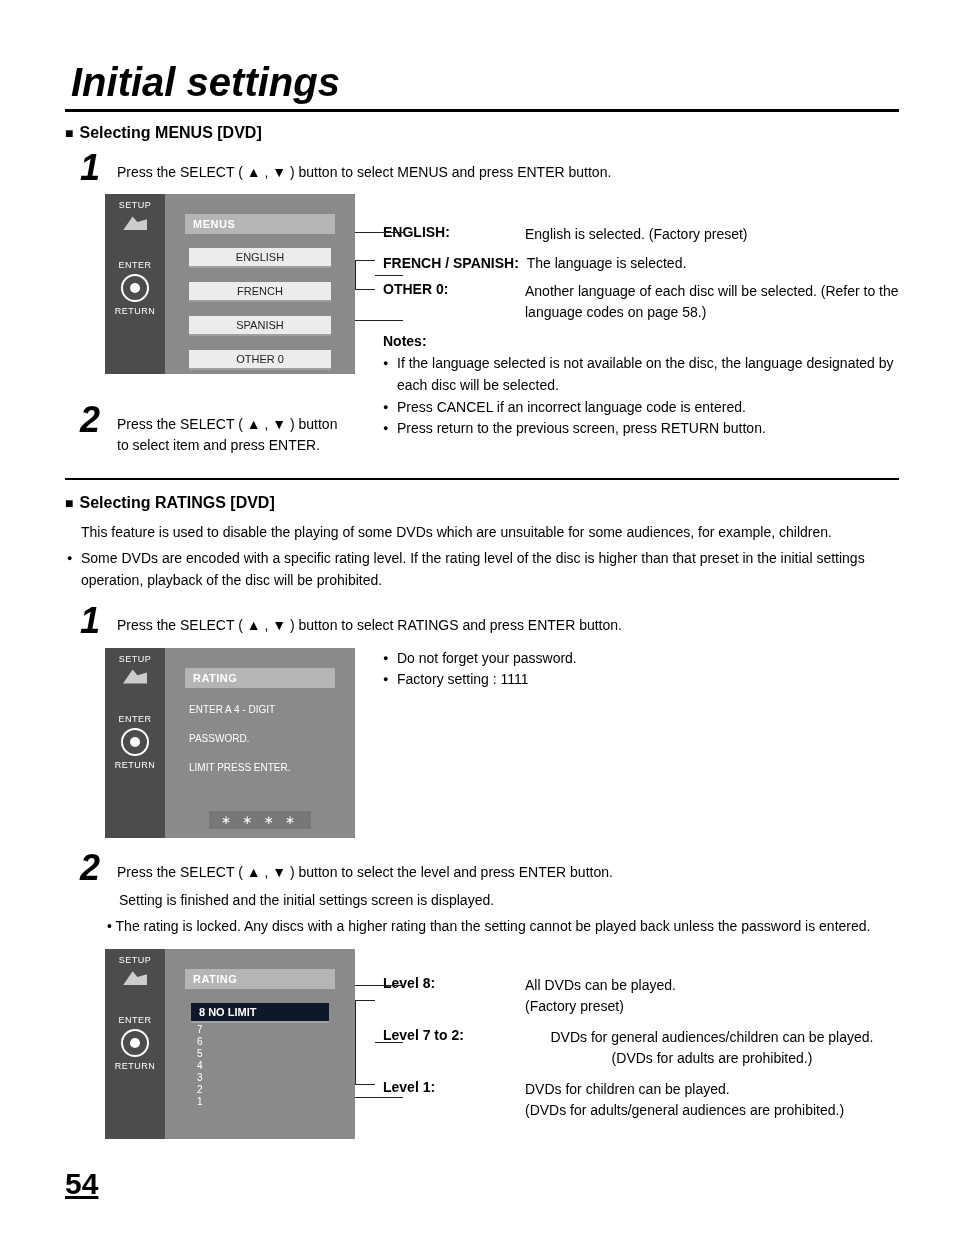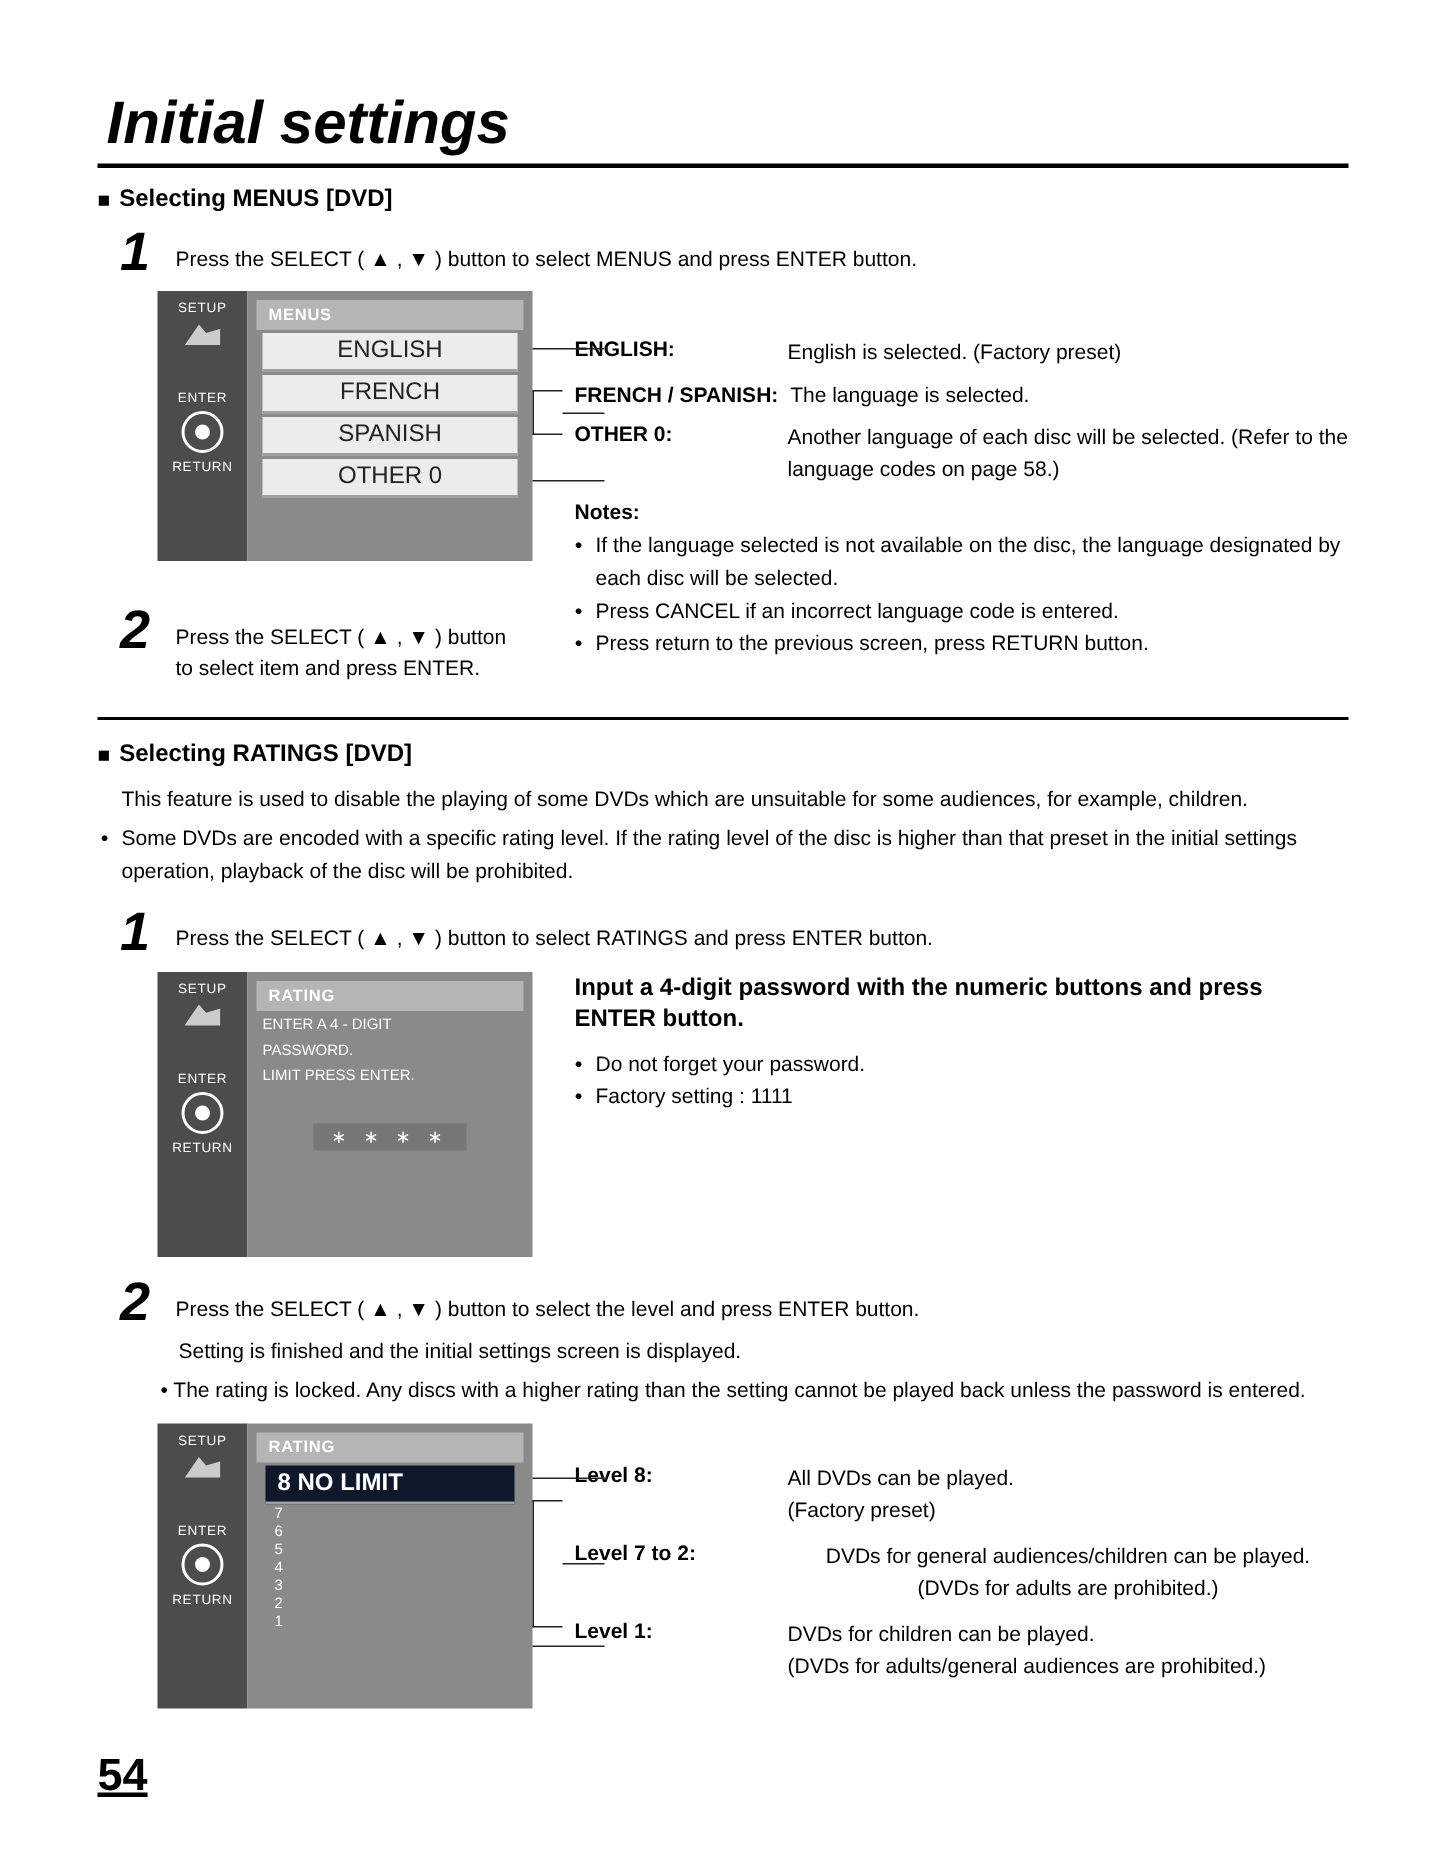--- a/index.html
+++ b/index.html
@@ -46,29 +46,29 @@
   .osd-left {
     width: 60px; background: #4c4c4c; color: #fff;
     display: flex; flex-direction: column; align-items: center;
     padding: 6px 2px; font-size: 9px; gap: 4px;
   }
   .osd-left .label { letter-spacing: 0.5px; }
   .osd-setup-icon { width: 24px; height: 14px; background: #ccc; clip-path: polygon(0 100%, 40% 0, 60% 40%, 100% 20%, 100% 100%); margin: 2px 0 26px 0;}
   .osd-enter-icon { width: 28px; height: 28px; border: 2px solid #fff; border-radius: 50%; display:flex;align-items:center;justify-content:center; position: relative;}
   .osd-enter-icon::before { content:""; width:10px;height:10px;background:#fff;border-radius:50%;}
   .osd-right {
-    flex: 1; background: #8a8a8a; padding: 6px;
-    display: flex; flex-direction: column; gap: 2px;
+    flex: 1; background: #8a8a8a; padding: 20px;
+    display: flex; flex-direction: column; gap: 14px;
   }
   .osd-header {
     background: #b5b5b5; color: #fff; font-size: 11px; font-weight: bold;
     padding: 4px 8px; letter-spacing: 0.5px;
   }
   .osd-item {
-    background: #ececec; color: #222; font-size: 16px;
+    background: #ececec; color: #222; font-size: 11px;
     text-align: center; padding: 3px 0; margin: 0 4px;
     border-bottom: 2px solid #9f9f9f;
   }
   .osd-item.selected { background: #0f172a; color:#fff; text-align: left; padding-left: 8px; font-weight: bold;}
   .osd-sub { color:#fff; font-size:10px; line-height:1.5; margin:0 4px;}
   .osd-stars { color:#fff; font-size:12px; letter-spacing:4px; margin: 8px auto; background:#777; padding:2px 12px; }
   .osd-list { display:flex; flex-direction:column; gap:1px; margin:0 6px;}
   .osd-li { font-size:10px; color:#fff; padding:0 6px;}
 
   .defs { display: grid; grid-template-columns: 130px 1fr; column-gap: 12px; row-gap: 10px; font-size: 14px; align-items: start;}
@@ -188,21 +188,20 @@
           <div class="osd-sub">ENTER  A  4 - DIGIT</div>
           <div class="osd-sub">PASSWORD.</div>
           <div class="osd-sub">LIMIT  PRESS  ENTER.</div>
           <div style="display:flex;justify-content:center;margin-top:14px;">
             <div class="osd-stars">∗ ∗ ∗ ∗</div>
           </div>
         </div>
       </div>
     </div>
     <div class="right-col" style="margin-top:2px;">
-      <div class="subhead">Input a 4-digit password with the numeric buttons and press ENTER button.</div>
       <ul class="bullets">
         <li>Do not forget your password.</li>
         <li>Factory setting : 1111</li>
       </ul>
     </div>
   </div>
 
   <div class="step-row" style="margin-top:14px;">
     <div class="big-num">2</div>
     <div class="step-text">Press the SELECT ( ▲ , ▼ ) button to select the level and press ENTER button.</div>

